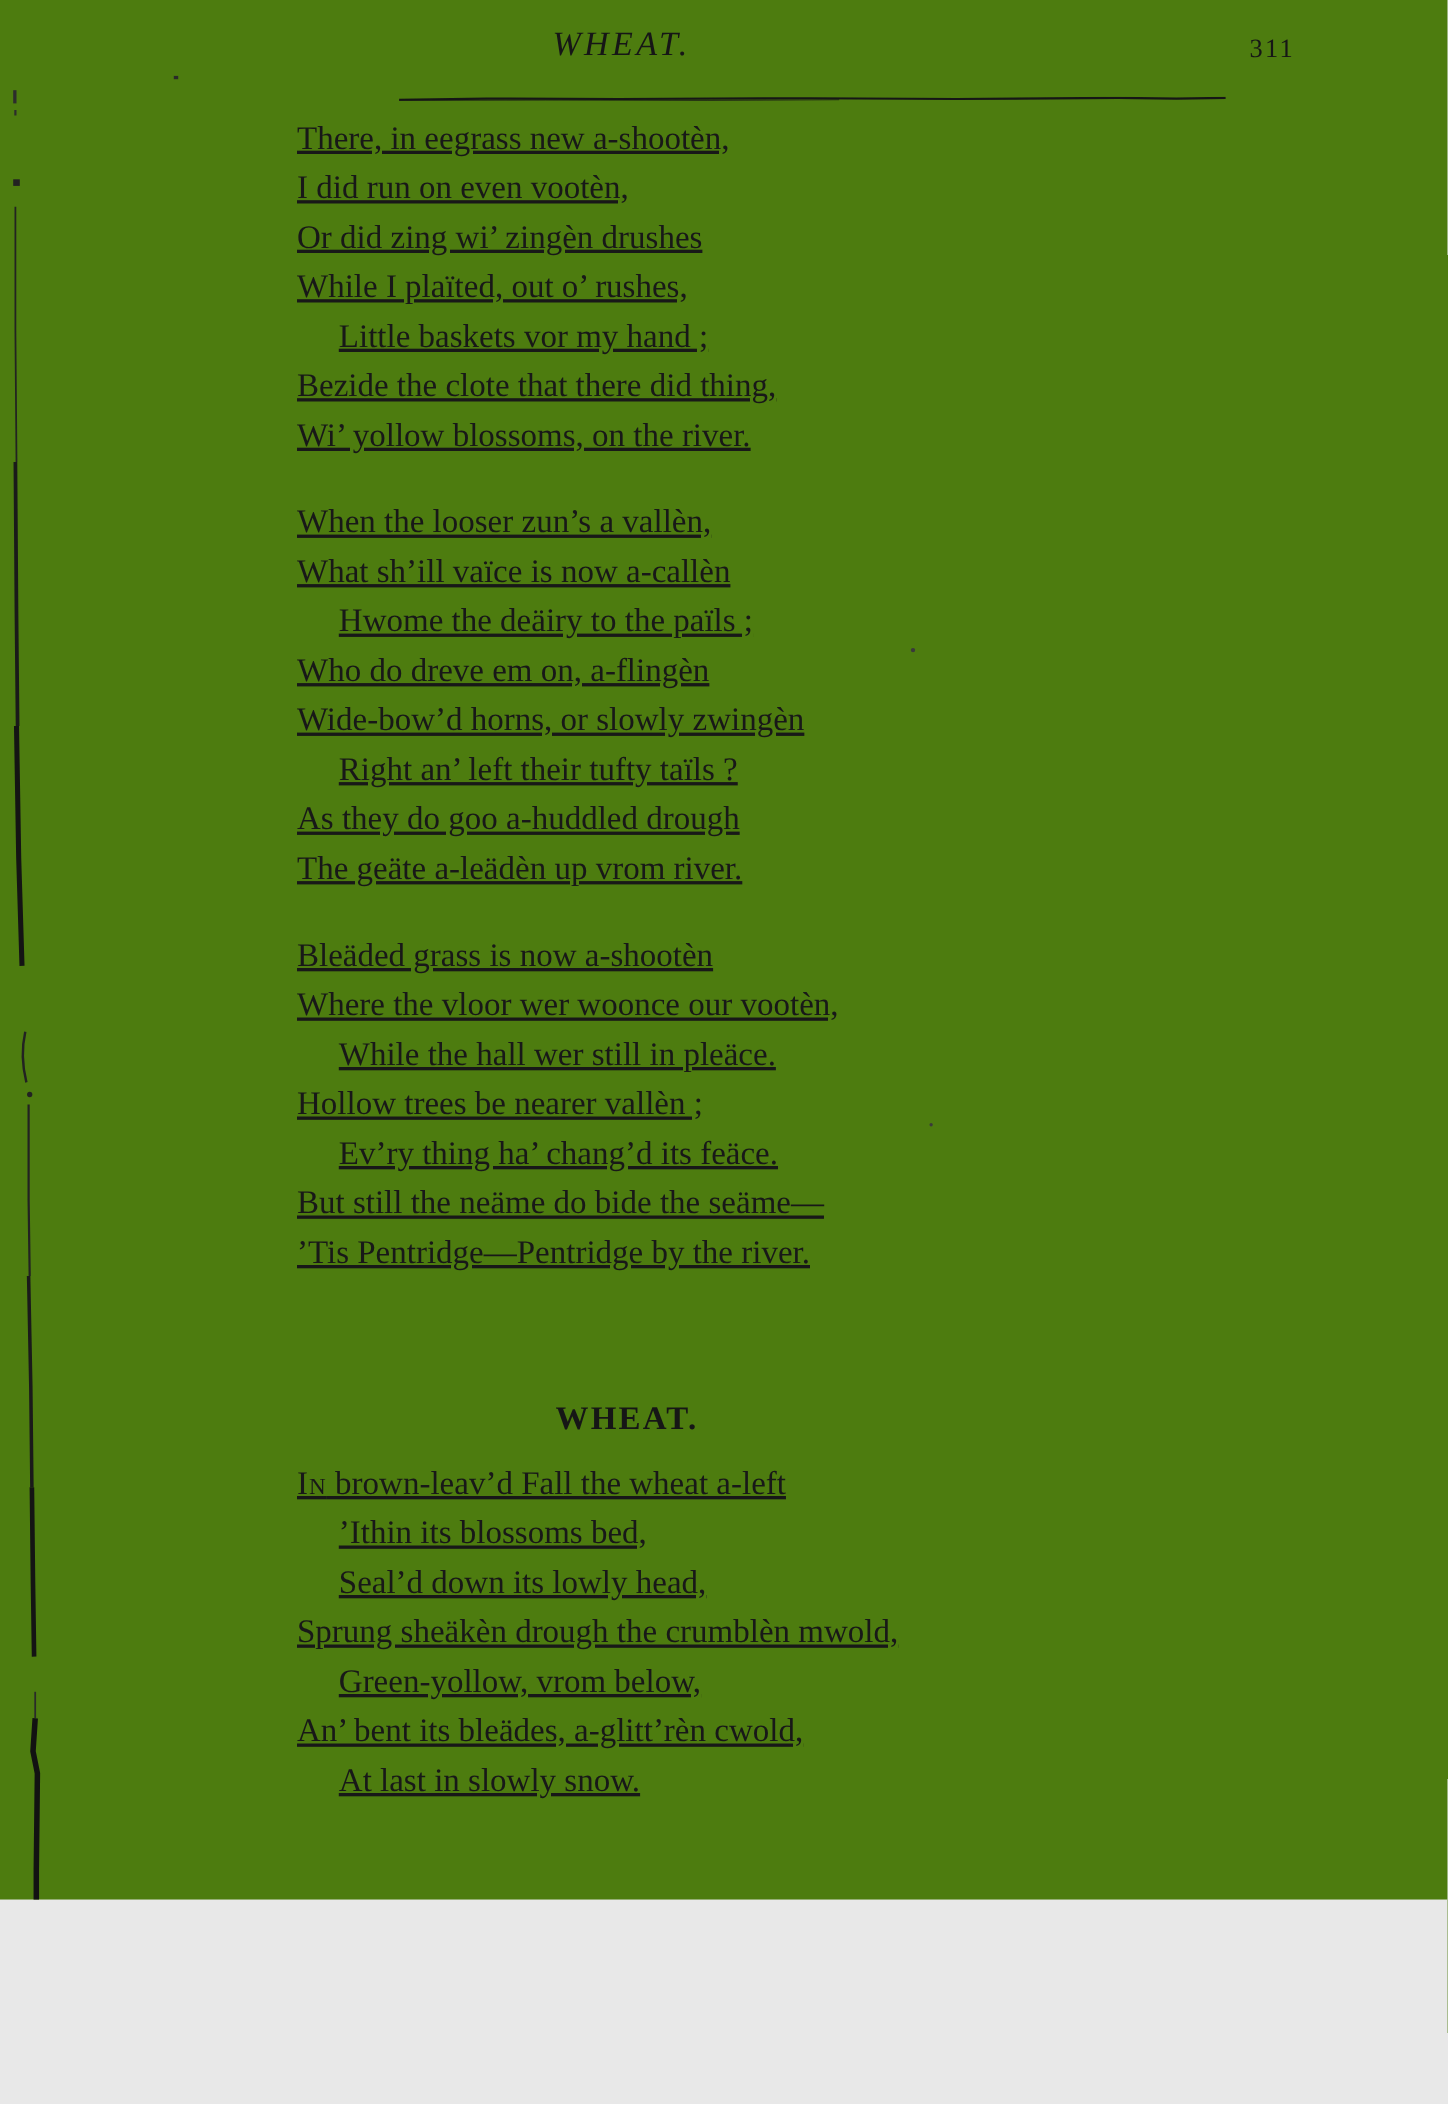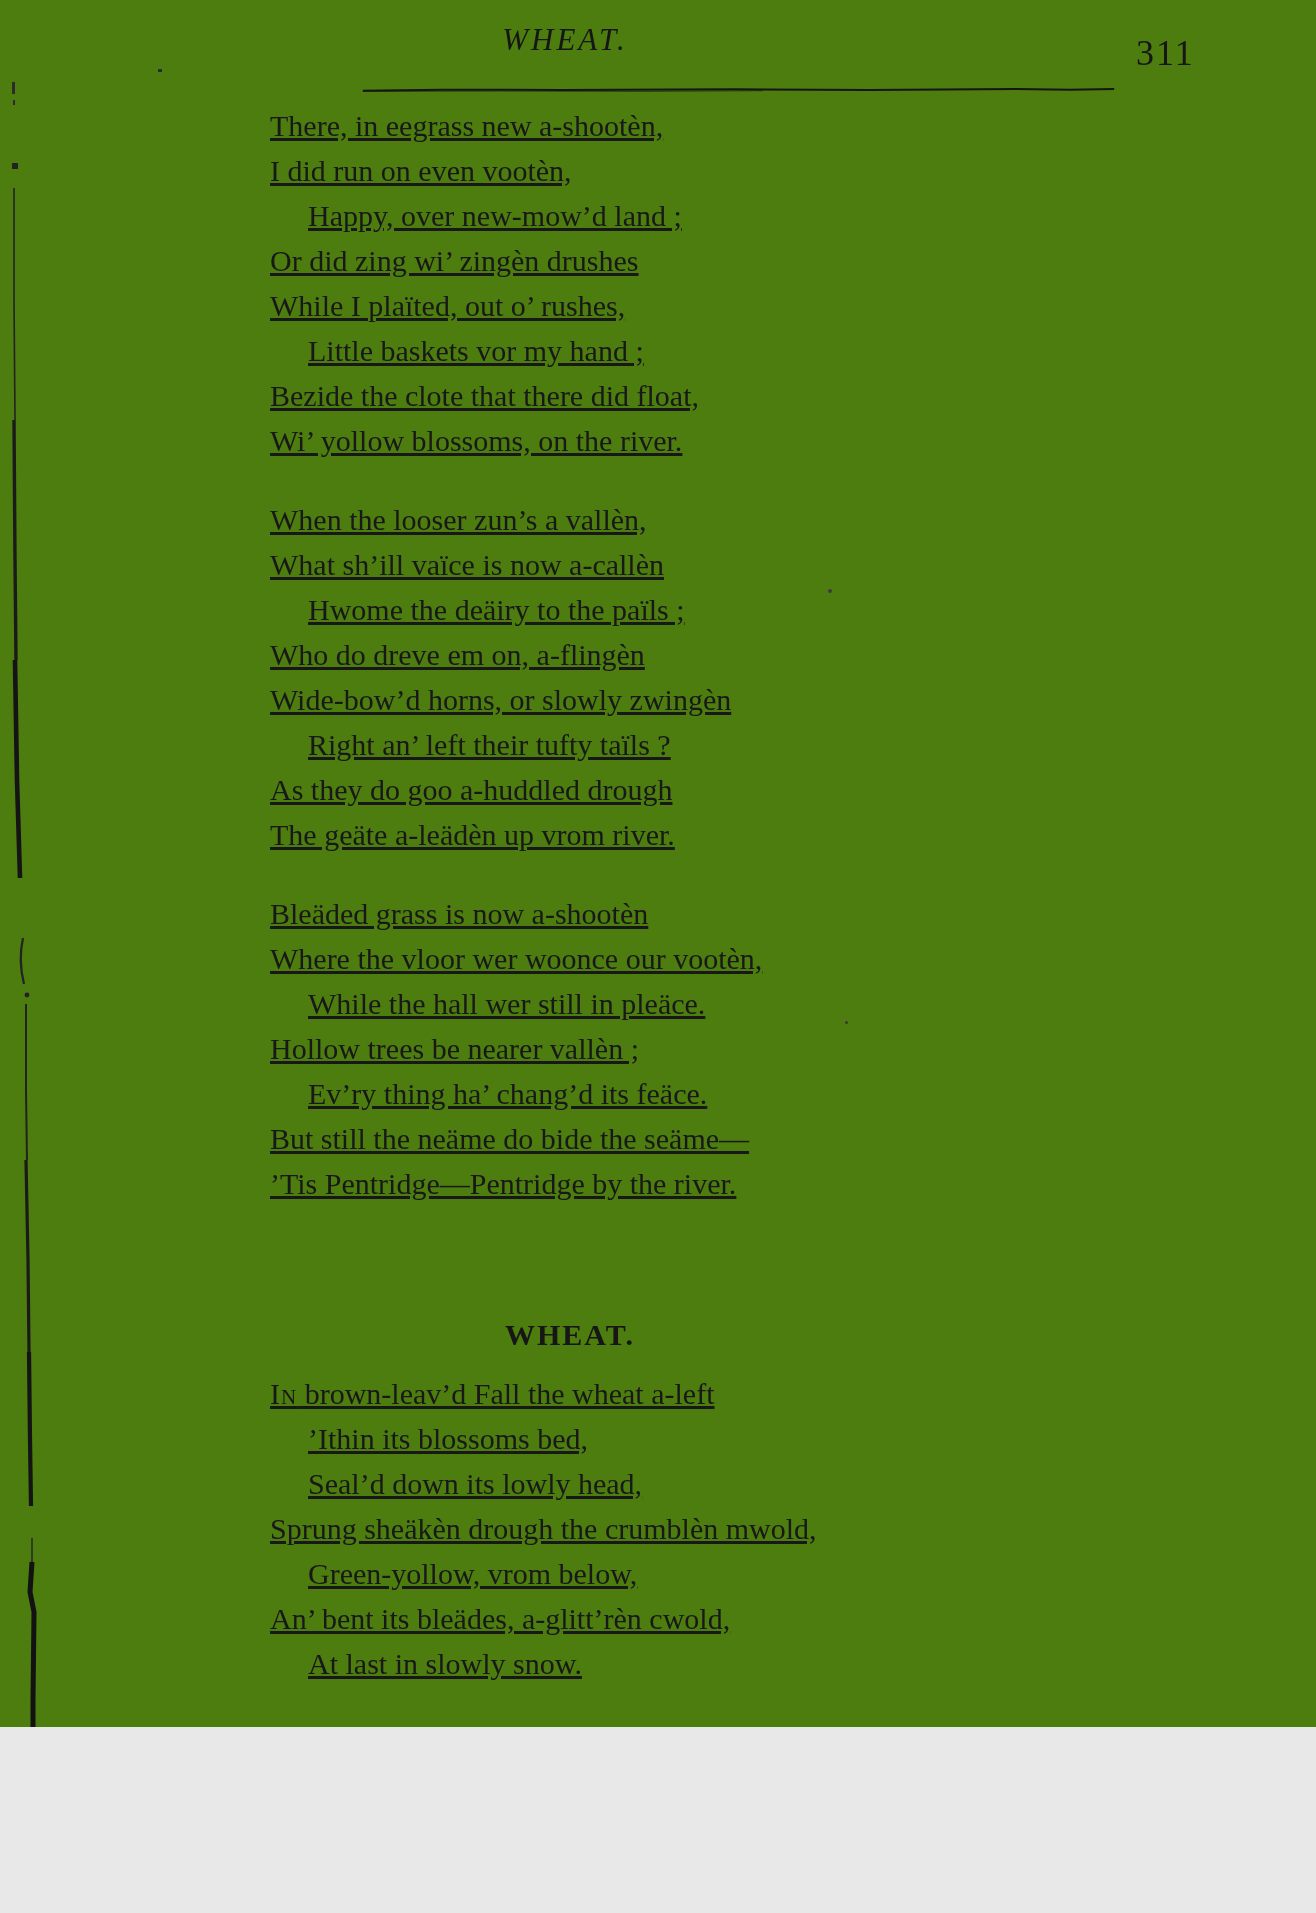--- a/index.html
+++ b/index.html
@@ -24,21 +24,21 @@
     text-align: center;
     font-style: italic;
     font-size: 31px;
     letter-spacing: 3px;
     color: #161616;
   }
   .page-number {
     position: absolute;
     top: 32px;
     left: 1136px;
-    font-size: 36px;
+    font-size: 24px;
     letter-spacing: 2px;
     color: #161616;
   }
   .head-rule {
     position: absolute;
     top: 88px;
     left: 175px;
     width: 1127px;
     height: 4px;
   }
@@ -105,25 +105,24 @@
   <svg class="head-rule" width="1127" height="6" viewBox="0 0 1127 6">
     <path d="M0 4 L120 2.5 L300 3 L560 2 L760 3 L980 1.5 L1060 2.5 L1127 1.5" fill="none" stroke="#161616" stroke-width="3"></path>
     <path d="M0 5 L200 4.5 L420 5 L600 4" fill="none" stroke="#161616" stroke-width="1"></path>
   </svg>
 
   <main class="poem">
     <div id="stanzas-top">
         <div class="stanza">
           <div class="line">There, in eegrass new a-shootèn,</div>
           <div class="line">I did run on even vootèn,</div>
-          <div class="line indent">Happy, over new-mow’d land ;</div>
           <div class="line">Or did zing wi’ zingèn drushes</div>
           <div class="line">While I plaïted, out o’ rushes,</div>
           <div class="line indent">Little baskets vor my hand ;</div>
-          <div class="line">Bezide the clote that there did float,</div>
+          <div class="line">Bezide the clote that there did thing,</div>
           <div class="line">Wi’ yollow blossoms, on the river.</div>
         </div>
         <div class="stanza">
           <div class="line">When the looser zun’s a vallèn,</div>
           <div class="line">What sh’ill vaïce is now a-callèn</div>
           <div class="line indent">Hwome the deäiry to the païls ;</div>
           <div class="line">Who do dreve em on, a-flingèn</div>
           <div class="line">Wide-bow’d horns, or slowly zwingèn</div>
           <div class="line indent">Right an’ left their tufty taïls ?</div>
           <div class="line">As they do goo a-huddled drough</div>

